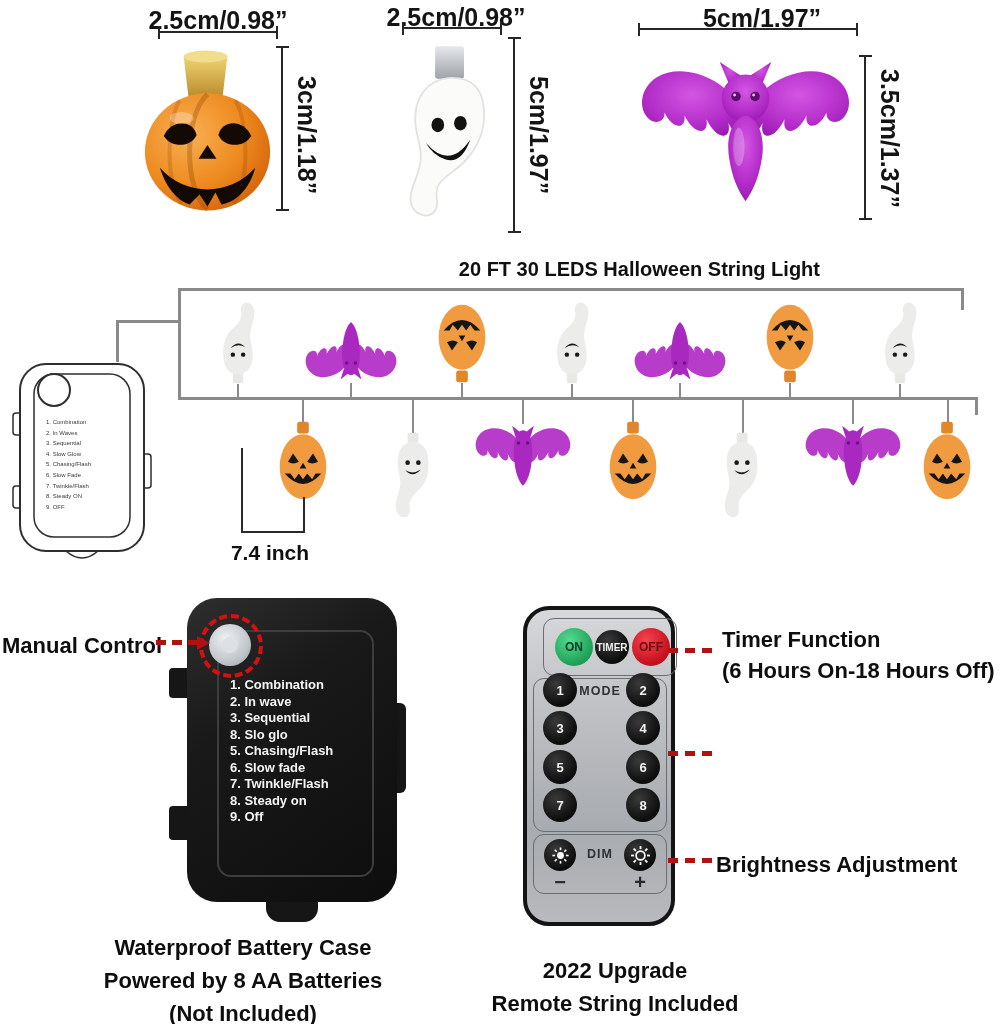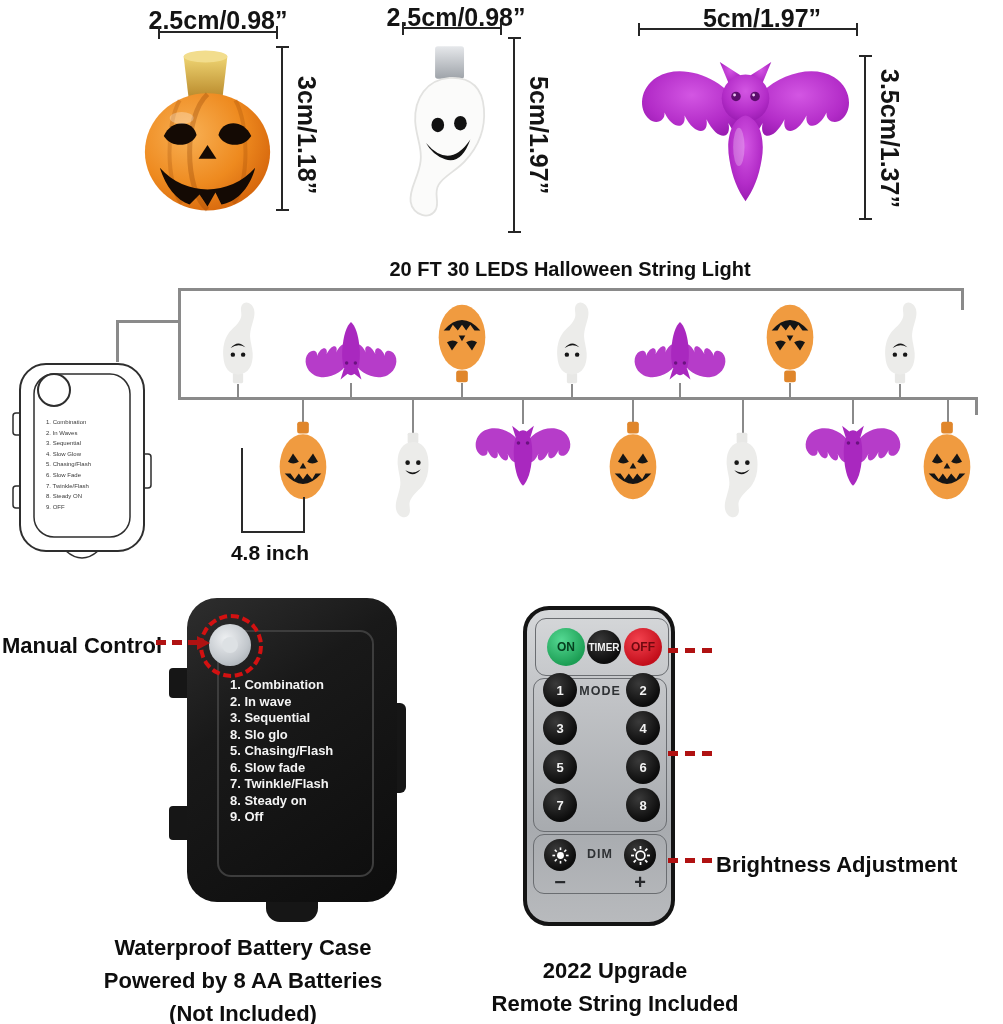--- a/index.html
+++ b/index.html
@@ -148,21 +148,21 @@
     <path d="M134,30 L144,6 L122,20 Z" fill="url(#batg)"></path>
     <circle cx="117" cy="44" r="25" fill="url(#batg)"></circle>
     <circle cx="107" cy="42" r="5" fill="#5c0d6e"></circle>
       <circle cx="127" cy="42" r="5" fill="#5c0d6e"></circle>
     <circle cx="105.5" cy="40.5" r="1.5" fill="#e9c7ef"></circle>
       <circle cx="125.5" cy="40.5" r="1.5" fill="#e9c7ef"></circle>
     <path d="M117,62 C103,65 96,85 100,108 C103,127 109,141 117,152 C125,141 131,127 134,108 C138,85 131,65 117,62 Z" fill="url(#batg)"></path>
     <ellipse cx="110" cy="95" rx="6" ry="20" fill="rgba(255,255,255,0.25)"></ellipse>
   </svg>
 
-  <div class="biglabel" style="left:320px;top:258px;width:500px;font-size:20px;text-align:center;">20 FT 30 LEDS Halloween String Light</div>
+  <div class="biglabel" style="left:320px;top:258px;width:500px;font-size:20px;text-align:right;">20 FT 30 LEDS Halloween String Light</div>
 
   <div class="wire" style="left:178px;top:288px;width:786px;height:3px;"></div>
   <div class="wire" style="left:961px;top:288px;width:3px;height:22px;"></div>
   <div class="wire" style="left:178px;top:288px;width:3px;height:112px;"></div>
   <div class="wire" style="left:178px;top:397px;width:800px;height:3px;"></div>
   <div class="wire" style="left:975px;top:397px;width:3px;height:18px;"></div>
   <div class="wire" style="left:116px;top:320px;width:64px;height:3px;"></div>
   <div class="wire" style="left:116px;top:320px;width:3px;height:42px;"></div>
 
   <svg class="abs" style="left:12px;top:358px;" width="140" height="205" viewBox="0 0 140 205">
@@ -240,21 +240,21 @@
   <svg class="orn" style="left:803px;top:422px;" width="100" height="71">
       <use href="#sym-bat"></use>
     </svg>
   <svg class="orn" style="left:921px;top:421px;" width="52" height="80">
       <use href="#sym-pumpkin"></use>
     </svg>
 
   <div class="btick" style="left:241px;top:448px;width:2px;height:85px;"></div>
   <div class="btick" style="left:241px;top:531px;width:64px;height:2px;"></div>
   <div class="btick" style="left:303px;top:497px;width:2px;height:36px;"></div>
-  <div class="biglabel" style="left:195px;top:541px;width:150px;font-size:21px;text-align:center;">4.8 inch</div>
+  <div class="biglabel" style="left:195px;top:541px;width:150px;font-size:21px;text-align:center;">7.4 inch</div>
 
   <div class="clip" style="left:169px;top:668px;width:24px;height:30px;"></div>
   <div class="clip" style="left:169px;top:806px;width:24px;height:34px;"></div>
   <div class="clip" style="left:390px;top:703px;width:16px;height:90px;border-radius:6px;"></div>
   <div class="clip" style="left:266px;top:898px;width:52px;height:24px;border-radius:0 0 14px 14px;"></div>
   <div class="bcase">
     <div class="bcase-inner"></div>
   </div>
   <div class="switchbtn"></div>
   <div class="switchdot"></div>
@@ -275,21 +275,21 @@
   <div class="dashline" style="left:156px;top:640px;width:42px;"></div>
   <div class="arrowhead" style="left:197px;top:636px;"></div>
 
   <div class="caption" style="left:88px;top:931px;width:310px;">
     <div>Waterproof Battery Case</div>
     <div>Powered by 8 AA Batteries</div>
     <div>(Not Included)</div>
   </div>
 
   <div class="remote">
-    <div class="rpanel" style="left:8px;top:8px;width:132px;height:56px;text-decoration:underline;">
+    <div class="rpanel" style="left:16px;top:8px;width:132px;height:56px;text-decoration:underline;">
       <div class="rbtn" style="left:11px;top:9px;width:38px;height:38px;font-size:12px;color:#06401f;background:radial-gradient(circle at 38% 32%,#55d993,#1c9e54 72%);">ON</div>
       <div class="rbtn rbtn-black" style="left:51px;top:11px;width:34px;height:34px;font-size:10px;">TIMER</div>
       <div class="rbtn" style="left:88px;top:9px;width:38px;height:38px;font-size:12px;color:#70090f;background:radial-gradient(circle at 38% 32%,#f4434f,#c30e1b 72%);">OFF</div>
     </div>
     <div class="rpanel" style="left:6px;top:68px;width:132px;height:152px;">
       <div class="rlabel" style="left:0;top:5px;width:132px;font-size:12.5px;letter-spacing:1px;">MODE</div>
       <div class="rbtn rbtn-black" style="left:9px;top:-6px;width:34px;height:34px;font-size:13px;">1</div>
       <div class="rbtn rbtn-black" style="left:92px;top:-6px;width:34px;height:34px;font-size:13px;">2</div>
       <div class="rbtn rbtn-black" style="left:9px;top:32px;width:34px;height:34px;font-size:13px;">3</div>
       <div class="rbtn rbtn-black" style="left:92px;top:32px;width:34px;height:34px;font-size:13px;">4</div>
@@ -329,20 +329,24 @@
               <line x1="3.5" y1="16.5" x2="5.6" y2="14.4"></line>
           </g>
         </svg>
       </div>
       <div class="rlabel" style="left:10px;top:36px;width:32px;font-size:20px;color:#26282b;">−</div>
       <div class="rlabel" style="left:90px;top:36px;width:32px;font-size:20px;color:#26282b;">+</div>
     </div>
   </div>
 
   <div class="dashline" style="left:668px;top:648px;width:44px;"></div>
+  <div class="callout" style="left:722px;top:624px;">
+    <div>Timer Function</div>
+    <div>(6 Hours On-18 Hours Off)</div>
+  </div>
   <div class="dashline" style="left:668px;top:751px;width:44px;"></div>
   <div class="dashline" style="left:668px;top:858px;width:44px;"></div>
   <div class="callout" style="left:716px;top:849px;">Brightness Adjustment</div>
 
   <div class="caption" style="left:430px;top:954px;width:370px;">
     <div>2022 Upgrade</div>
     <div>Remote String Included</div>
   </div>
 
 </div>

